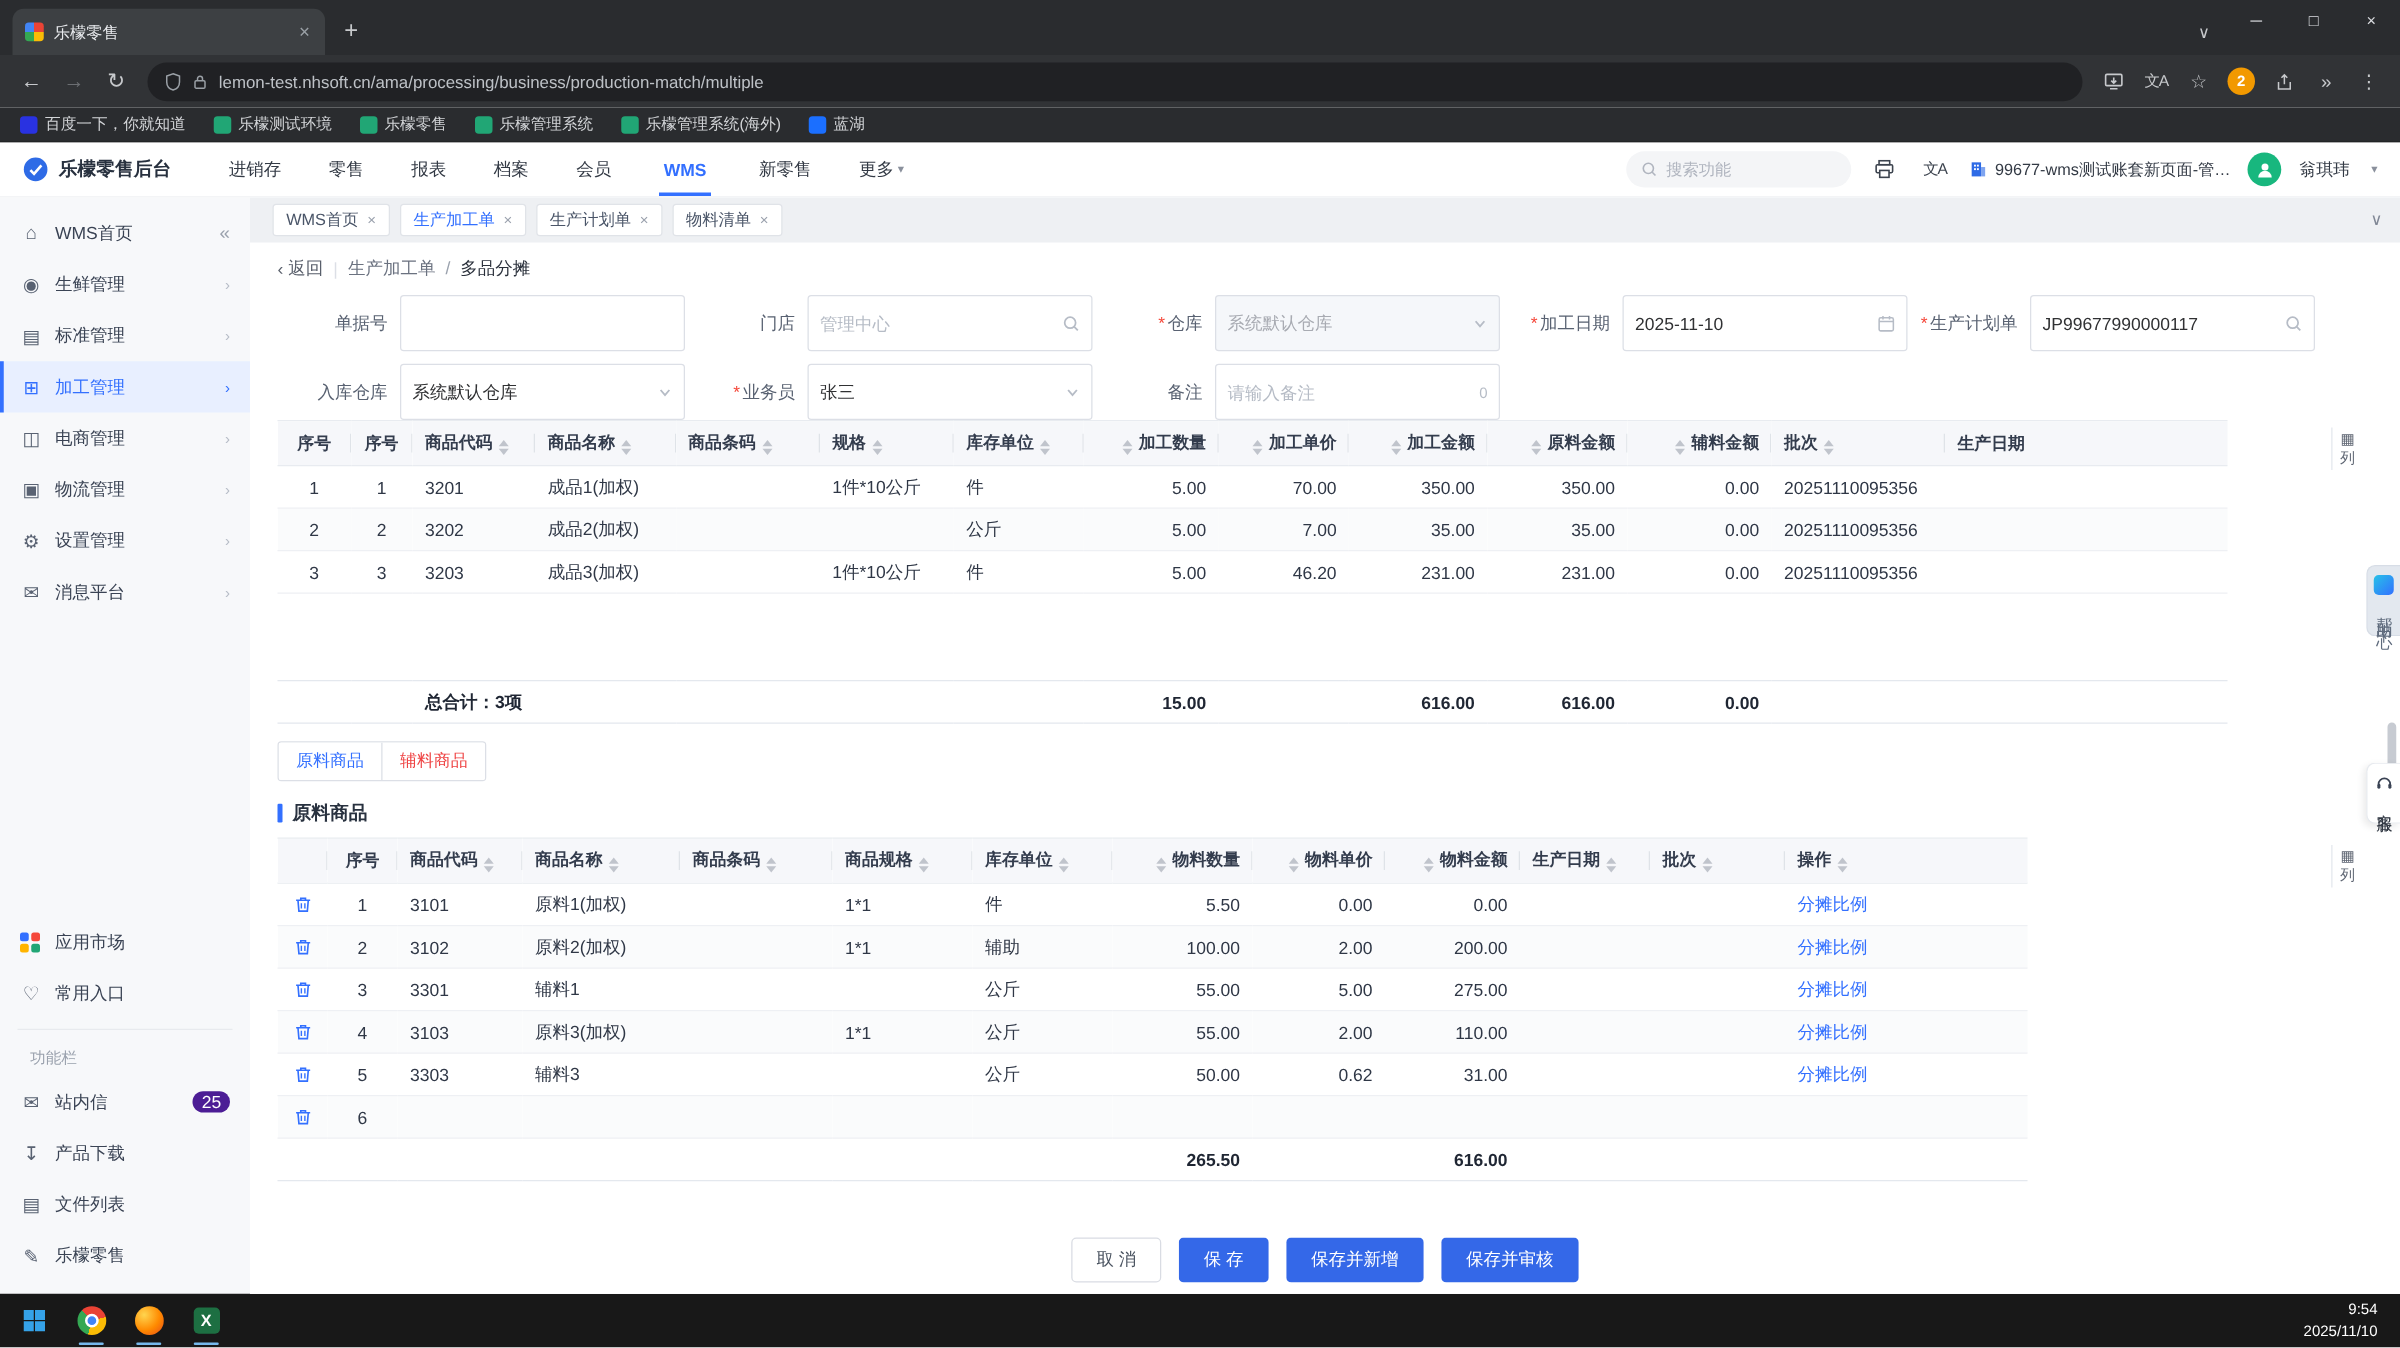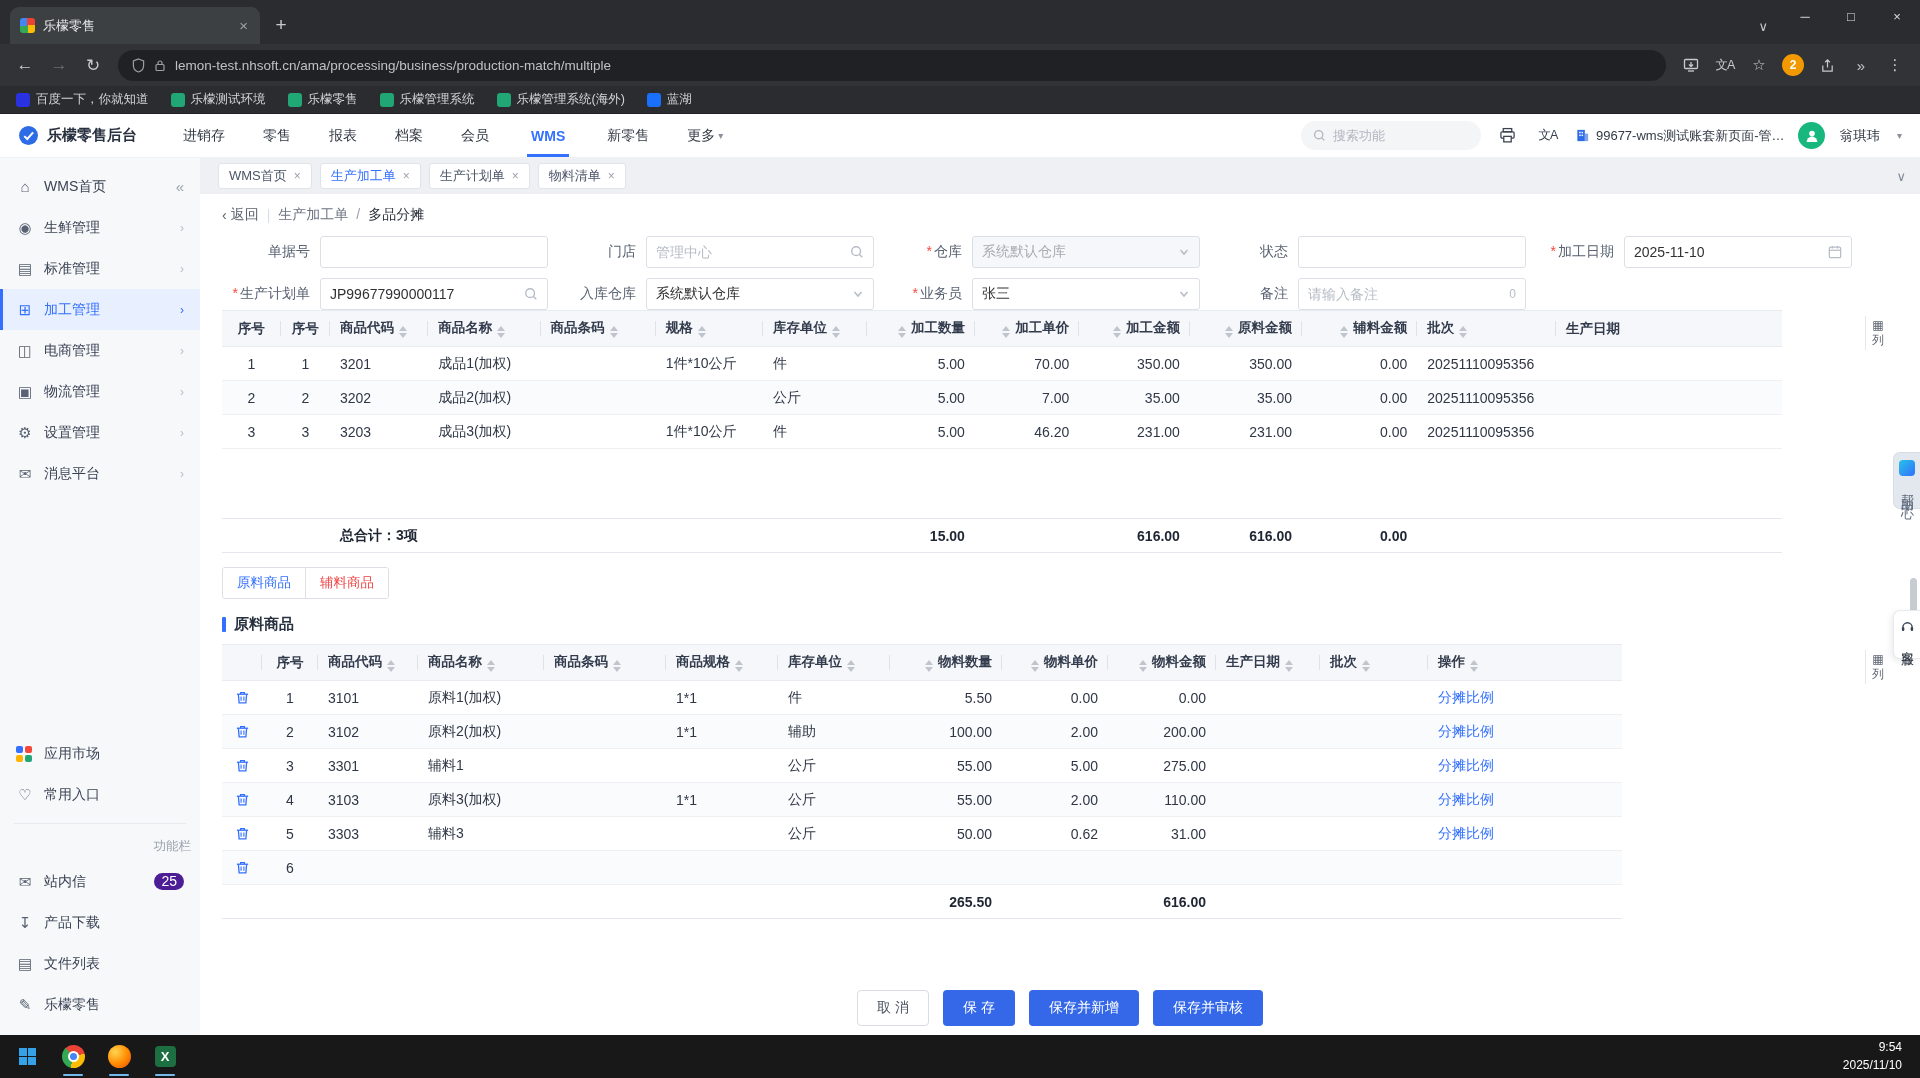--- a/index.html
+++ b/index.html
@@ -57,21 +57,21 @@
   .side-item .chev { margin-left:auto; color:#b7bdc7; font-size:12px; }
   .side-item.active { background:#e8efff; color:#3370ff; box-shadow:inset 3px 0 0 #3370ff; }
   .side-item.active .s-icon, .side-item.active .chev { color:#3370ff; }
   .collapse-btn { margin-left:auto; color:#9aa1ad; font-size:15px; }
   .side-bottom { margin-top:auto; }
   .apps-dots { width:16px; height:16px; display:grid; grid-template-columns:7px 7px; gap:2px; }
   .apps-dots i { width:7px; height:7px; border-radius:2px; }
   .apps-dots i:nth-child(1){background:#3370ff;} .apps-dots i:nth-child(2){background:#f5483b;}
   .apps-dots i:nth-child(3){background:#ffb400;} .apps-dots i:nth-child(4){background:#21a675;}
   .side-divider { height:1px; background:#e8eaee; margin:8px 14px; }
-  .side-section-label { padding:6px 9px; font-size:12.5px; color:#9aa1ad;text-align:right; }
+  .side-section-label { padding:6px 24px; font-size:12.5px; color:#9aa1ad; }
   .badge { margin-left:auto; background:#4c1d95; color:#fff; font-size:14px; line-height:17px; padding:0 7px; border-radius:9px; }
 
   .main { flex:1; display:flex; flex-direction:column; min-width:0; position:relative; background:#fff; }
   .wtabs { height:36px; background:#eef0f3; display:flex; align-items:center; gap:8px; padding:0 14px 0 18px; flex-shrink:0; }
   .wtab { background:#fff; border:1px solid #e0e3e8; border-radius:3px; height:26px; display:flex; align-items:center; gap:7px; padding:0 10px; font-size:13px; color:#4a5568; white-space:nowrap; }
   .wtab.active { color:#3370ff; }
   .wtab .x { color:#9aa1ad; font-size:12px; }
   .wtabs-caret { margin-left:auto; color:#808795; font-size:13px; }
 
   .content { flex:1; padding:4px 0 0 22px; position:relative; overflow:hidden; }
@@ -80,21 +80,21 @@
   .back-link { display:flex; align-items:center; gap:4px; color:#595f6b; }
   .crumb-div::before { content:"|"; color:#dcdfe6; }
   .crumb-current::before { content:"/"; color:#9aa1ad; margin-right:8px; }
   .crumb-current { color:#2b313c; }
 
   
   .form { display:grid; grid-template-columns:repeat(5,326px); row-gap:10px; margin-top:6px; }
   .field { display:flex; align-items:center; }
   .field > label { width:98px; text-align:right; padding-right:10px; font-size:14px; color:#596272; white-space:nowrap; flex-shrink:0; }
   label.req::before { content:"*"; color:#f5483b; margin-right:2px; }
-  .ctrl { flex:1; height:32px; border:1px solid #dcdfe6; border-radius:3px; background:#fff; display:flex; align-items:center; padding:0 9px; gap:4px; min-width:0; }
+  .ctrl { flex:1; height:45px; border:1px solid #dcdfe6; border-radius:3px; background:#fff; display:flex; align-items:center; padding:0 9px; gap:4px; min-width:0; }
   .ctrl input { border:none; outline:none; background:transparent; flex:1; min-width:0; font:inherit; color:#303133; }
   .ctrl input::placeholder { color:#b6bcc6; }
   .ctrl .suffix { margin-left:auto; flex-shrink:0; display:flex; align-items:center; color:#b6bcc6; font-size:12px; }
   .ctrl.disabled { background:#f5f7fa; }
   .ctrl.disabled .sel-text { color:#a8abb2; }
   .sel-text { flex:1; white-space:nowrap; overflow:hidden; }
   .counter { color:#b6bcc6; font-size:13px; }
 
   .section-title { display:flex; align-items:center; gap:8px; margin:14px 0 10px; font-size:15px; font-weight:bold; color:#28313f; }
   .section-title::before { content:""; width:4px; height:15px; background:#3370ff; border-radius:1px; }
@@ -428,26 +428,20 @@
           <div class="field">
             <label class="req">仓库</label>
             <div class="ctrl disabled">
               <span class="sel-text">系统默认仓库</span>
               <span class="suffix">
                   <svg width="12" height="12" viewBox="0 0 12 12">
                     <polyline points="2.5,4 6,8 9.5,4" fill="none" stroke="#b6bcc6" stroke-width="1.5"></polyline>
                   </svg>
                 </span>
             </div>
-          </div>
-          <div class="field">
-            <label>状态</label>
-            <div class="ctrl">
-                <input style="">
-              </div>
           </div>
           <div class="field">
             <label class="req">加工日期</label>
             <div class="ctrl">
               <input value="2025-11-10" style="">
               <span class="suffix">
                   <svg width="14" height="14" viewBox="0 0 16 16">
                     <rect x="1.5" y="2.5" width="13" height="12" rx="1.5" fill="none" stroke="#b6bcc6" stroke-width="1.4"></rect>
                     <line x1="1.5" y1="6" x2="14.5" y2="6" stroke="#b6bcc6" stroke-width="1.4"></line>
                     <line x1="5" y1="1" x2="5" y2="4" stroke="#b6bcc6" stroke-width="1.4"></line>

